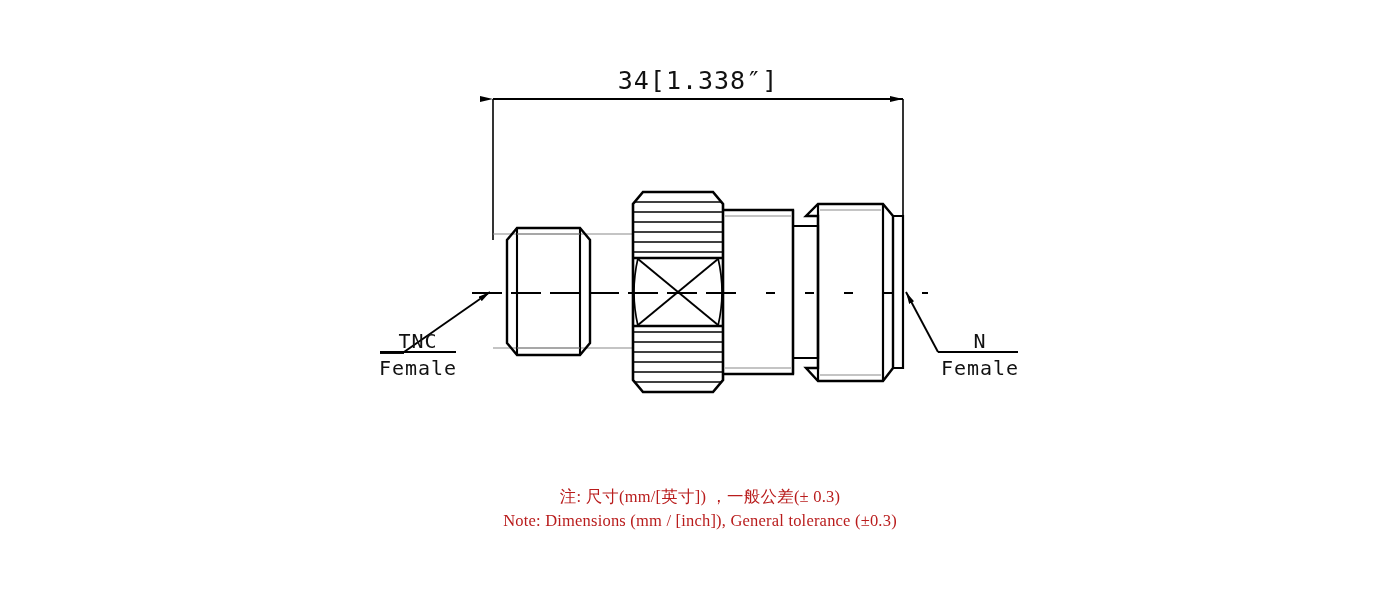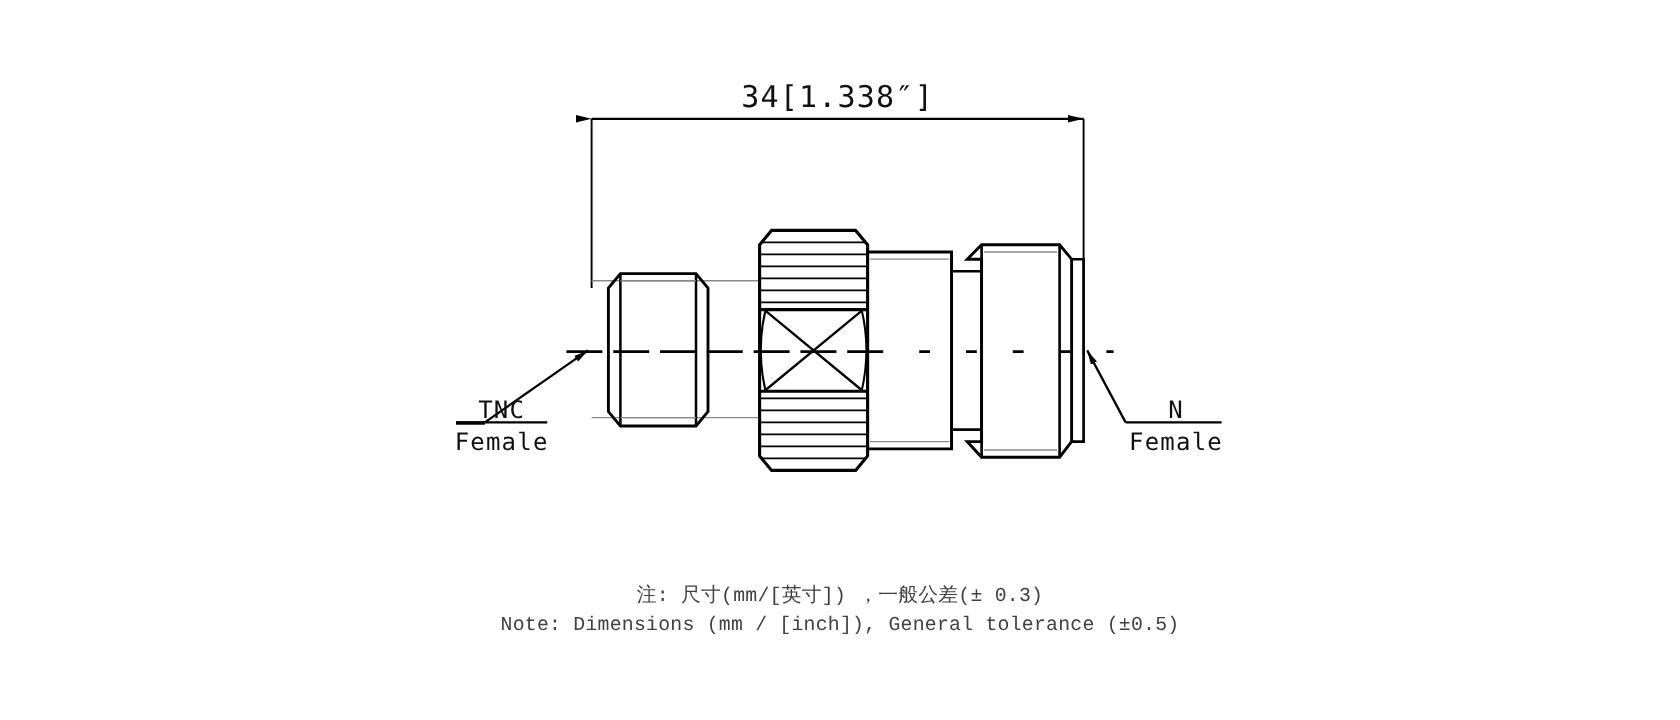--- a/index.html
+++ b/index.html
@@ -28,23 +28,23 @@
   }
   .note-block {
     position: absolute;
     left: 0;
     top: 485px;
     width: 1400px;
     text-align: center;
     line-height: 1.45;
   }
   .note-line {
-    font-family: Liberation Mono, monospace;
+    font-family: Liberation Serif, serif;
     font-size: 16.5px;
-    color: #404040;
+    color: #b91c1c;
     letter-spacing: 0.2px;
     white-space: pre;
   }
   .note-line.cn { font-size: 16.5px; }
   .note-line.en { font-size: 16.5px; }
 </style>
 </head>
 <body>
 
 <div id="drawing-root">
@@ -149,16 +149,16 @@
     <text x="418" y="375" text-anchor="middle" font-family="'DejaVu Sans Mono','Liberation Mono',monospace" font-size="20" fill="#111" letter-spacing="1">Female</text>
 
     <text x="980" y="348" text-anchor="middle" font-family="'DejaVu Sans Mono','Liberation Mono',monospace" font-size="20" fill="#111" letter-spacing="1">N</text>
 
     <text x="980" y="375" text-anchor="middle" font-family="'DejaVu Sans Mono','Liberation Mono',monospace" font-size="20" fill="#111" letter-spacing="1">Female</text>
 
   </svg>
 
   <div class="note-block">
     <div class="note-line cn">注: 尺寸(mm/[英寸]) ，一般公差(± 0.3)</div>
-    <div class="note-line en">Note: Dimensions (mm / [inch]), General tolerance (±0.5)</div>
+    <div class="note-line en">Note: Dimensions (mm / [inch]), General tolerance (±0.3)</div>
   </div>
 
 </div>
 
 </body></html>

